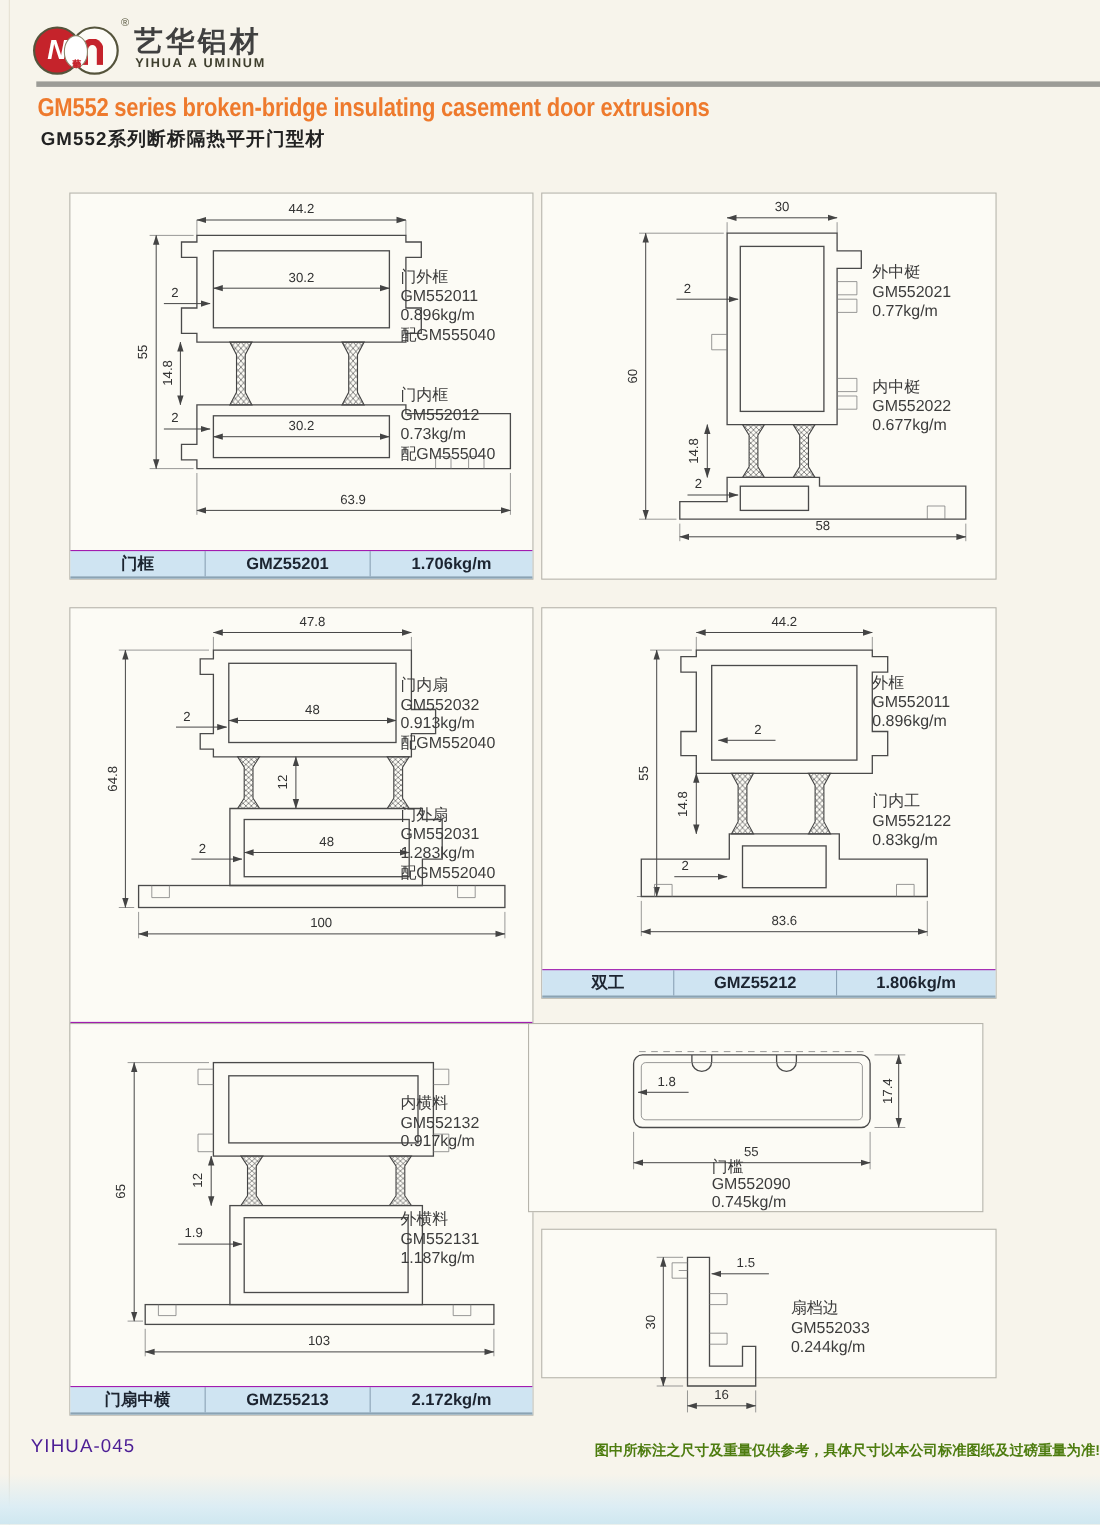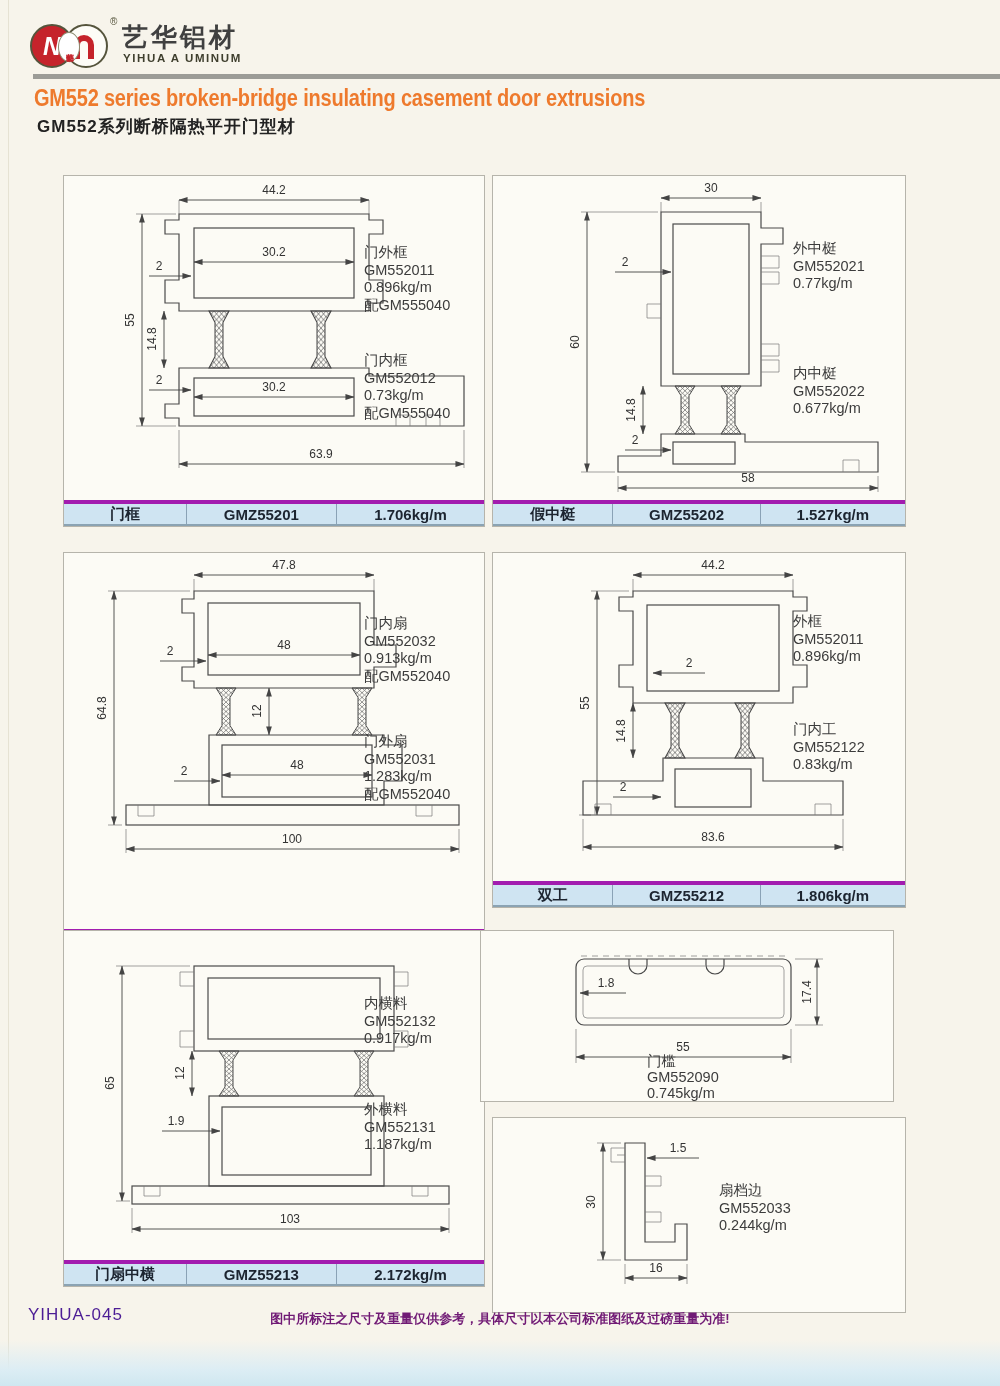--- a/index.html
+++ b/index.html
@@ -34,40 +34,40 @@
     transform:scaleY(1.18);transform-origin:left top;letter-spacing:-0.2px;white-space:nowrap;}
   .title-cn{position:absolute;left:37px;top:115px;font-size:17px;font-weight:600;color:#222;letter-spacing:1px;}
   
   .panel{position:absolute;background:#fcfbf5;border:1px solid #b6b4ab;box-sizing:border-box;}
   .p1{left:63px;top:175px;width:422px;height:352px;}
   .p2{left:492px;top:175px;width:414px;height:352px;}
   .p3{left:63px;top:552px;width:422px;height:404px;}
   .p4{left:492px;top:552px;width:414px;height:356px;}
   .p5{left:63px;top:930px;width:422px;height:357px;}
   .p6a{left:480px;top:930px;width:414px;height:172px;}
-  .p6b{left:492px;top:1117px;width:414px;height:196px;}
+  .p6b{left:492px;top:1117px;width:414px;height:136px;}
   .draw{position:absolute;left:0;top:0;}
   .plabel{position:absolute;font-size:14.5px;line-height:17.5px;color:#3c3c3c;white-space:nowrap;}
   .tbar{position:absolute;left:0;right:0;bottom:0;height:26px;display:flex;
-    background:#cfe4f2;border-top:4px solid #a21caf;border-bottom:2px solid #8ba3b3;box-sizing:border-box;}
+    background:#cfe4f2;border-top:1px solid #a21caf;border-bottom:2px solid #8ba3b3;box-sizing:border-box;}
   .tc{display:flex;align-items:center;justify-content:center;
     font-size:15px;font-weight:bold;color:#1c2430;}
   .tc:nth-child(1){flex:0 0 29%;}
   .tc:nth-child(2){flex:0 0 35.5%;border-left:1px solid #8aa2b6;}
   .tc:nth-child(3){flex:1;border-left:1px solid #8aa2b6;}
   
   .ol{fill:none;stroke:#4a4a4a;stroke-width:1.2;stroke-linejoin:miter;}
   .thin{fill:none;stroke:#7a7a7a;stroke-width:0.7;}
   .dl{stroke:#444;stroke-width:0.9;marker-start:url(#arr);marker-end:url(#arr);}
   .dl1{stroke:#444;stroke-width:0.9;marker-end:url(#arr);}
   text.dim{font-family:"Liberation Sans","DejaVu Sans",sans-serif;font-size:12px;fill:#333;text-anchor:middle;}
   
   .page-code{position:absolute;left:28px;top:1305px;font-size:17px;letter-spacing:1px;color:#4c1d95;}
-  .foot-note{position:absolute;left:0;right:0;top:1310px;text-align:center;
-    font-size:13px;font-weight:bold;color:#701a75;}
+  .foot-note{position:absolute;left:0;right:0;top:1310px;text-align:right;
+    font-size:13px;font-weight:bold;color:#4d7c0f;}
 </style>
 </head>
 <body>
 
 <svg width="0" height="0" style="position:absolute" aria-hidden="true">
   <defs>
     <marker id="arr" viewBox="0 0 10 10" refX="9.5" refY="5" markerWidth="10" markerHeight="10" orient="auto-start-reverse">
       <path d="M0,1.8 L10,5 L0,8.2 Z" fill="#444"></path>
     </marker>
     <pattern id="xh" width="5" height="5" patternUnits="userSpaceOnUse">
@@ -178,29 +178,24 @@
     <line class="thin" x1="125" y1="300" x2="125" y2="316"></line>
       <line class="thin" x1="385" y1="300" x2="385" y2="316"></line>
     <line class="dl" x1="125" y1="312" x2="385" y2="312"></line>
     <text class="dim" x="255" y="306">58</text>
   </svg>
   <div class="plabel" style="left:300px;top:64px">
     <div>外中梃</div>
       <div>GM552021</div>
     <div>0.77kg/m</div>
   </div>
-  <div class="plabel" style="left:300px;top:189px">
+  <div class="plabel" style="left:300px;top:168px">
     <div>内中梃</div>
       <div>GM552022</div>
     <div>0.677kg/m</div>
-  </div>
-  <div class="tbar">
-    <div class="tc">假中梃</div>
-    <div class="tc">GMZ55202</div>
-    <div class="tc">1.527kg/m</div>
   </div>
 </section>
 
 <section class="panel p3">
   <svg class="draw" width="420" height="320" viewBox="0 0 420 320">
     <line class="thin" x1="130" y1="26" x2="130" y2="38"></line>
       <line class="thin" x1="310" y1="26" x2="310" y2="38"></line>
     <line class="dl" x1="130" y1="22" x2="310" y2="22"></line>
     <text class="dim" x="220" y="16">47.8</text>
     <path class="ol" d="M130,38 H310 V92 H332 V114 H310 V135 H130 V128 H118 V114 H130 V60 H118 V46 H130 Z"></path>

